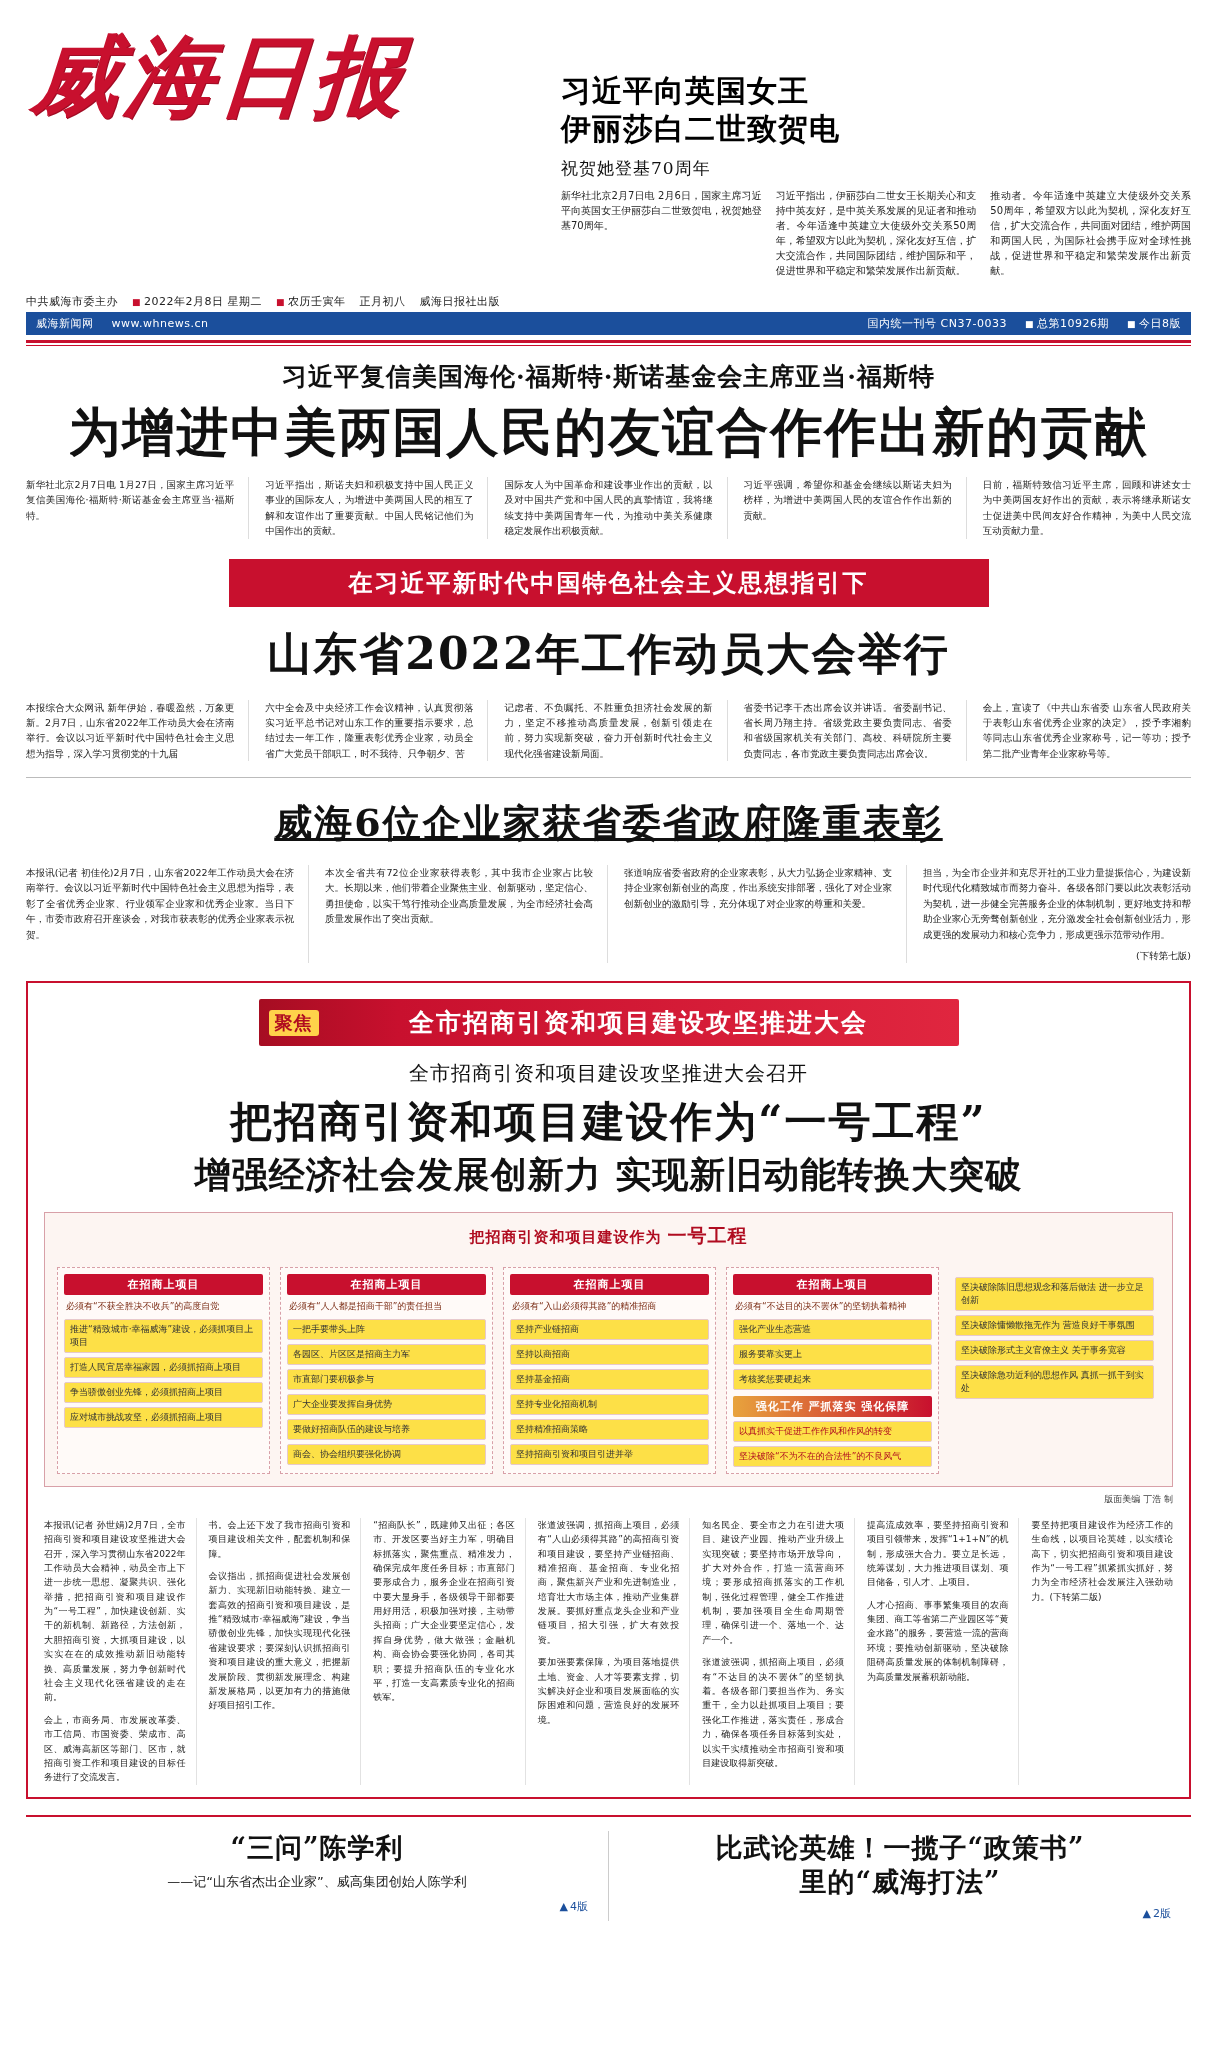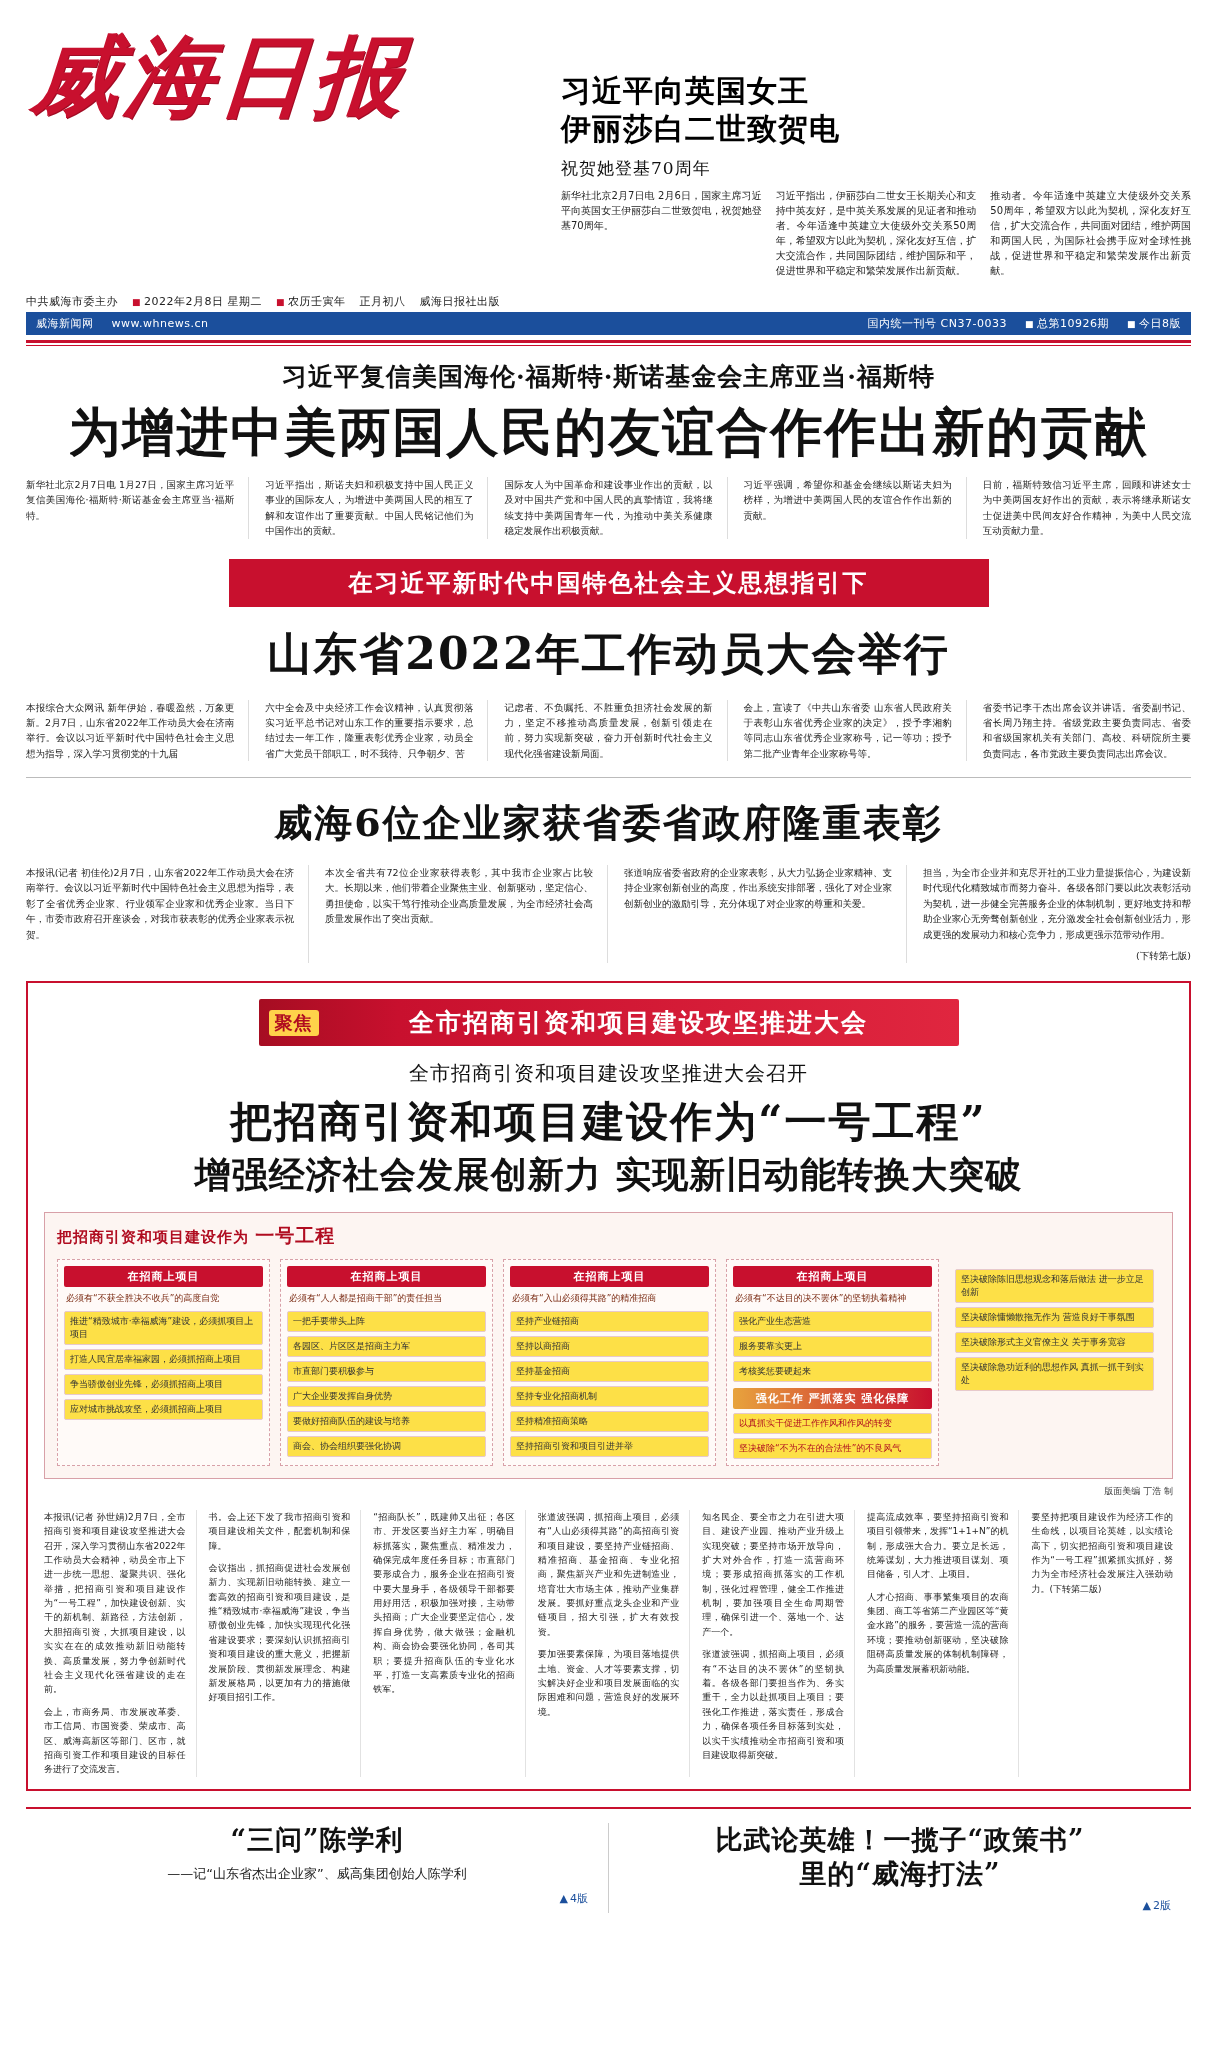--- a/index.html
+++ b/index.html
@@ -160,20 +160,21 @@
     letter-spacing: 2px;
     margin-top: 18px;
   }
   .sec-title-2 {
     text-align: center;
     font-family: "DejaVu Serif", "Liberation Serif", serif;
     font-size: 38px;
     font-weight: 700;
     letter-spacing: 2px;
     margin-top: 20px;
+    text-decoration: underline;
   }
 
   .hair-rule { height: 1px; background: #bbb; margin: 16px 0 0 0; }
 
   
   .feature {
     border: 2px solid #c8102e;
     margin-top: 18px;
     padding: 16px 16px 12px 16px;
     position: relative;
@@ -235,26 +236,27 @@
   }
 
   
   .panel {
     border: 1px solid #d8a0a8;
     background: #fdf5f2;
     margin-top: 16px;
     padding: 10px 12px 12px 12px;
   }
   .panel-title {
+    text-align: center;
     font-family: "DejaVu Serif", "Liberation Serif", serif;
     font-size: 15px;
     color: #b00c20;
     font-weight: 700;
     letter-spacing: 1px;
-    margin-bottom: 10px;
+    margin-bottom: 18px;
   }
   .panel-title .big {
     font-size: 19px;
     color: #b00c20;
   }
   .panel-cols { display: flex; gap: 10px; }
   .pcol {
     flex: 1;
     border: 1px dashed #d8a0a8;
     padding: 6px;
@@ -402,22 +404,22 @@
     <div>习近平强调，希望你和基金会继续以斯诺夫妇为榜样，为增进中美两国人民的友谊合作作出新的贡献。</div>
     <div>日前，福斯特致信习近平主席，回顾和讲述女士为中美两国友好作出的贡献，表示将继承斯诺女士促进美中民间友好合作精神，为美中人民交流互动贡献力量。</div>
   </div>
 
   <div class="red-banner">在习近平新时代中国特色社会主义思想指引下</div>
   <div class="sec-title">山东省2022年工作动员大会举行</div>
   <div class="cols-5">
     <div>本报综合大众网讯 新年伊始，春暖盈然，万象更新。2月7日，山东省2022年工作动员大会在济南举行。会议以习近平新时代中国特色社会主义思想为指导，深入学习贯彻党的十九届</div>
     <div>六中全会及中央经济工作会议精神，认真贯彻落实习近平总书记对山东工作的重要指示要求，总结过去一年工作，隆重表彰优秀企业家，动员全省广大党员干部职工，时不我待、只争朝夕、苦</div>
     <div>记虑者、不负嘱托、不胜重负担济社会发展的新力，坚定不移推动高质量发展，创新引领走在前，努力实现新突破，奋力开创新时代社会主义现代化强省建设新局面。</div>
+    <div>省委书记李干杰出席会议并讲话。省委副书记、省长周乃翔主持。省级党政主要负责同志、省委和省级国家机关有关部门、高校、科研院所主要负责同志，各市党政主要负责同志出席会议。</div>
     <div>会上，宣读了《中共山东省委 山东省人民政府关于表彰山东省优秀企业家的决定》，授予李湘豹等同志山东省优秀企业家称号，记一等功；授予第二批产业青年企业家称号等。</div>
-    <div>省委书记李干杰出席会议并讲话。省委副书记、省长周乃翔主持。省级党政主要负责同志、省委和省级国家机关有关部门、高校、科研院所主要负责同志，各市党政主要负责同志出席会议。</div>
   </div>
 
   <div class="hair-rule"></div>
 
   <div class="sec-title-2">威海6位企业家获省委省政府隆重表彰</div>
   <div class="cols-5">
     <div>本报讯(记者 初佳伦)2月7日，山东省2022年工作动员大会在济南举行。会议以习近平新时代中国特色社会主义思想为指导，表彰了全省优秀企业家、行业领军企业家和优秀企业家。当日下午，市委市政府召开座谈会，对我市获表彰的优秀企业家表示祝贺。</div>
     <div>本次全省共有72位企业家获得表彰，其中我市企业家占比较大。长期以来，他们带着企业聚焦主业、创新驱动，坚定信心、勇担使命，以实干笃行推动企业高质量发展，为全市经济社会高质量发展作出了突出贡献。</div>
     <div>张道响应省委省政府的企业家表彰，从大力弘扬企业家精神、支持企业家创新创业的高度，作出系统安排部署，强化了对企业家创新创业的激励引导，充分体现了对企业家的尊重和关爱。</div>
     <div>

